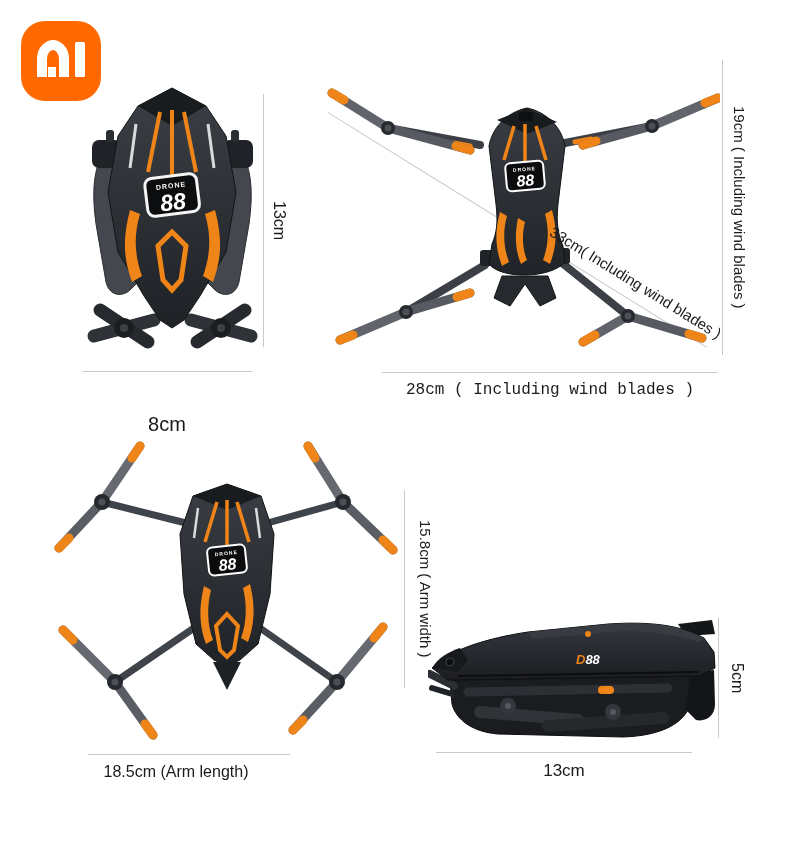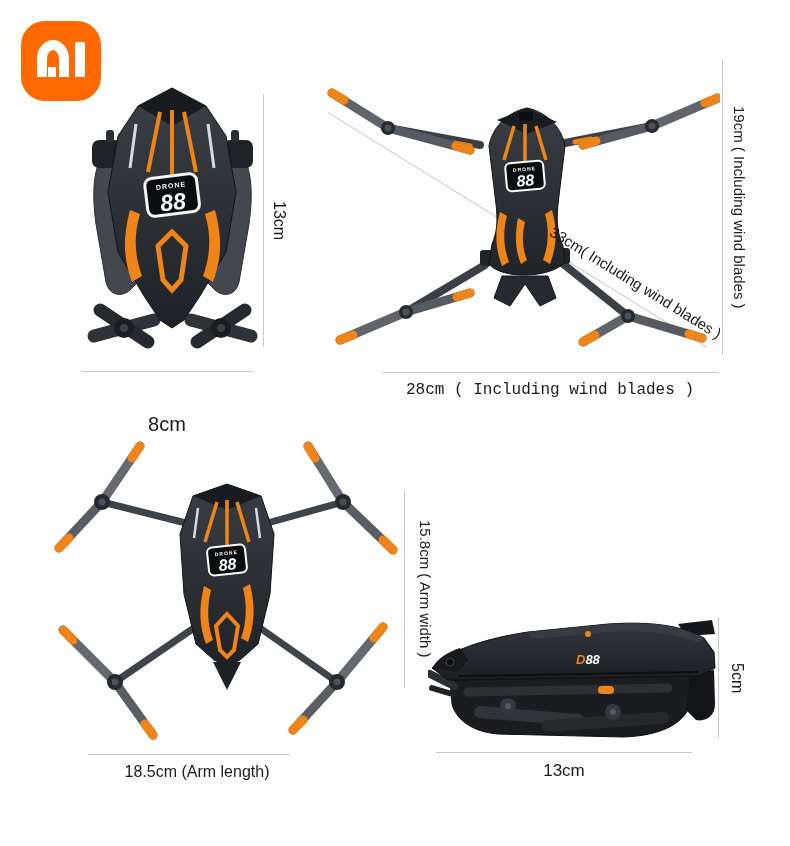--- a/index.html
+++ b/index.html
@@ -257,19 +257,19 @@
   <div class="hlabel" style="left:82px;top:381px;width:170px;font-size:20px;margin-top:32px;">8cm</div>
 
   <div class="dlabel" style="left:556px;top:223px;transform:rotate(31.8deg);font-size:15px;">33cm( Including wind blades )</div>
 
   <div class="vlabel" style="left:726px;top:60px;height:295px;width:22px;font-size:15px;">19cm ( Including wind blades )</div>
 
   <div class="hlabel" style="left:382px;top:381px;width:336px;font-size:16px;font-family:Liberation Mono, monospace;">28cm ( Including wind blades )</div>
 
   <div class="vlabel" style="left:410px;top:490px;height:198px;width:24px;font-size:15px;">15.8cm ( Arm width )</div>
 
-  <div class="hlabel" style="left:96px;top:763px;width:202px;font-size:16px;">18.5cm (Arm length)</div>
+  <div class="hlabel" style="left:75px;top:763px;width:202px;font-size:16px;">18.5cm (Arm length)</div>
 
   <div class="vlabel" style="left:722px;top:618px;height:120px;width:24px;font-size:16px;">5cm</div>
 
   <div class="hlabel" style="left:436px;top:761px;width:256px;font-size:17px;">13cm</div>
 
 </div>
 
 </body></html>

